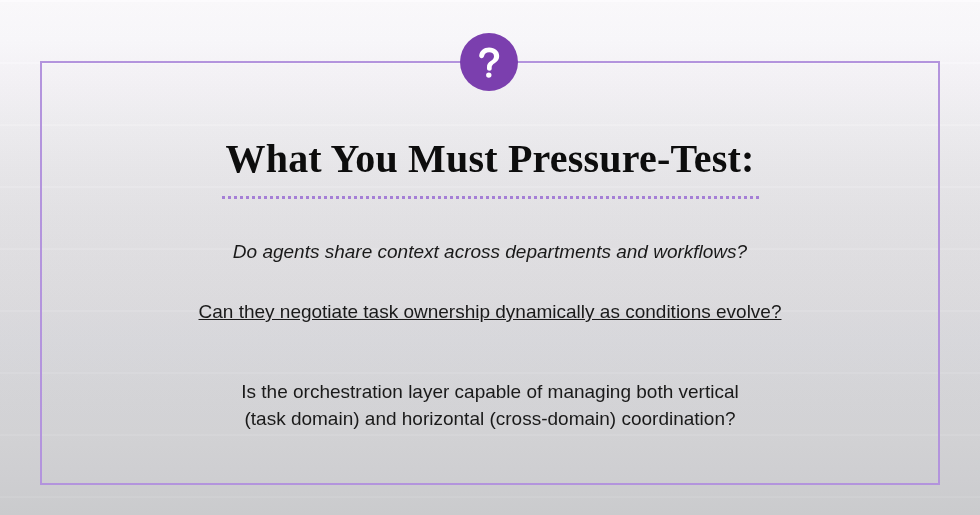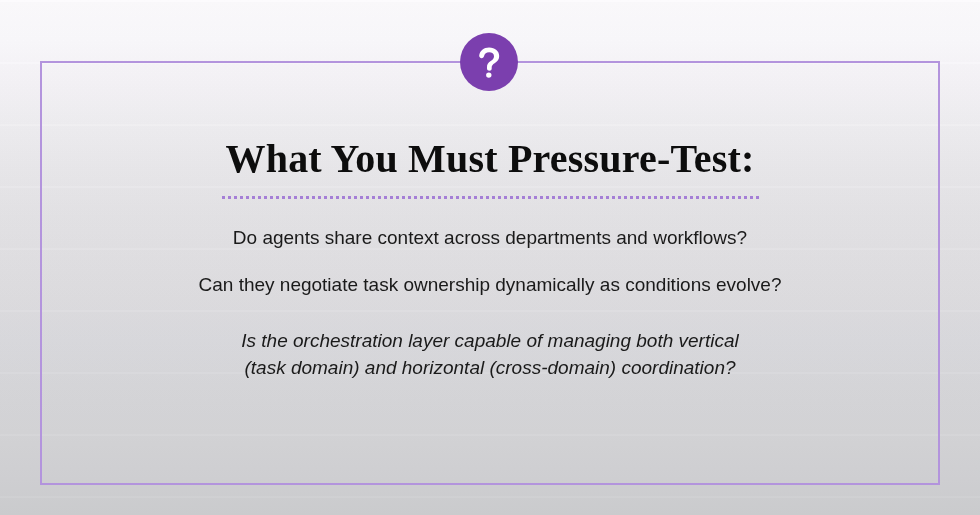--- a/index.html
+++ b/index.html
@@ -107,23 +107,23 @@
 
   .q-line {
     font-family: "Liberation Sans", sans-serif;
     font-size: 19px;
     line-height: 27px;
     color: #1a1a1a;
     text-align: center;
     white-space: nowrap;
   }
 
-  #q1 { margin-top: 22px; }
-  #q2 { margin-top: 20px; }
-  #q3 { margin-top: 29px; white-space: normal; width: 620px; font-style: italic; }
+  #q1 { margin-top: 36px; font-style: italic; }
+  #q2 { margin-top: 33px; text-decoration: underline; }
+  #q3 { margin-top: 53px; white-space: normal; width: 620px; }
   #q3 .q-sub { display: block; white-space: nowrap; }
 </style>
 </head>
 <body>
 
 <div id="slide">
 
   <div id="band-overlay"></div>
 
   <div id="frame"></div>

